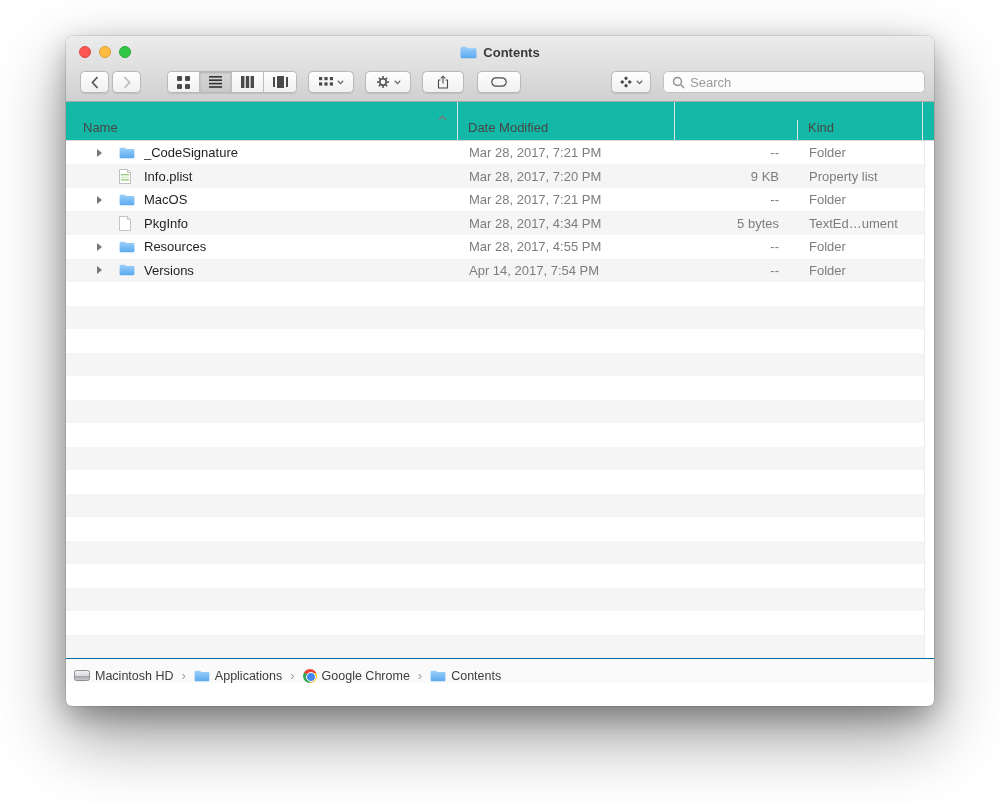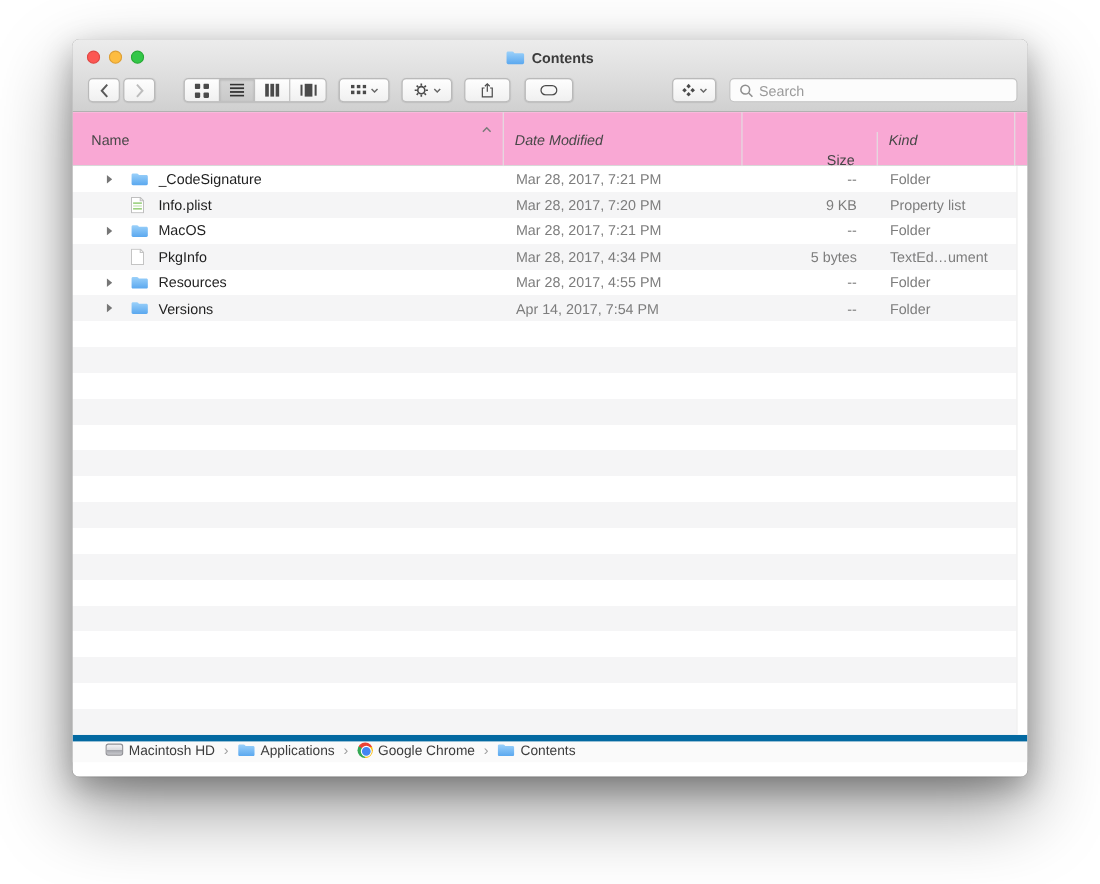--- a/index.html
+++ b/index.html
@@ -40,48 +40,48 @@
   .seg:last-child { border-right:none; }
   .seg.selected { background:linear-gradient(180deg,#d6d6d6,#c9c9c9); box-shadow:inset 0 1px 2px rgba(0,0,0,.18); }
   .spacer { flex:1; }
   .search { width:262px; height:22px; margin-left:12px; border:1px solid #c2c2c2; border-radius:4.5px;
             background:#fcfcfc; display:flex; align-items:center; padding:0 8px; gap:5px; }
   .search input { border:none; outline:none; background:transparent; font-size:13px; color:#333;
                   width:100%; font-family:inherit; cursor:text; }
   .search input::placeholder { color:#9b9b9b; }
 
   
-  .col-header { height:49px; background:#f9a8d4; border-bottom:1px solid #d8d8d8;
+  .col-header { height:39px; background:#14b8a6; border-bottom:1px solid #d8d8d8;
                 display:grid; grid-template-columns:392px 217px 123px 125px 1fr; align-items:center;
                 font-size:13px; color:#474747; }
   .ch { height:100%; display:flex; align-items:center; border-right:1px solid #e2e2e2; position:relative; }
   .ch-name { padding-left:17px; }
-  .ch-date, .ch-kind { padding-left:10px;font-style:italic; }
+  .ch-date, .ch-kind { padding-left:10px; }
   .ch-size { justify-content:flex-end; padding-right:20px;margin-top:36px; }
   .ch-gutter { border-right:none; }
   .sort { position:absolute; right:10px; top:13px; line-height:0; }
 
   
   .list-area { height:517px; position:relative; overflow:hidden;
                background:repeating-linear-gradient(to bottom,#ffffff 0px,#ffffff 23.5px,#f5f5f6 23.5px,#f5f5f6 47px); }
   .row { height:23.5px; display:grid; grid-template-columns:22px 25px minmax(0,1fr) 217px 123px 125px;
          padding-left:31px; padding-right:10px; align-items:center; font-size:13px; }
   .cell { overflow:hidden; white-space:nowrap; text-overflow:ellipsis; }
   .c-disclosure { display:flex; align-items:center; }
   .disclosure { width:0; height:0; border-top:4px solid transparent; border-bottom:4px solid transparent;
                 border-left:5.5px solid #767676; display:inline-block; }
   .c-icon { display:flex; align-items:center; line-height:0; }
   .c-name { color:#1f1f1f; }
   .c-date, .c-kind { color:#7d7d7d; padding-left:10px; }
   .c-size { color:#7d7d7d; text-align:right; padding-right:20px; }
   .scroll-gutter { position:absolute; top:0; right:0; bottom:0; width:10px; background:#ffffff; border-left:1px solid #ececec; }
 
   
-  .path-bar { height:25px; background:#fafafa; border-top:6px solid #0369a1;
-              display:flex; align-items:flex-start; padding-left:30px; font-size:12.5px; color:#3d3d3d; }
+  .path-bar { height:25px; background:#fafafa; border-top:1px solid #0369a1;
+              display:flex; align-items:flex-end; padding-left:8px; font-size:12.5px; color:#3d3d3d; }
   .path-item { display:inline-flex; align-items:center; gap:5px; }
   .path-sep { margin:0 8px; color:#9f9f9f; font-size:13px; }
   .path-item .p-icon { line-height:0; display:inline-flex; align-items:center; }
 
   
   .status-bar { height:30px; background:#f0f0f0; border-top:1px solid #d8d8d8; position:relative;
                 display:flex; align-items:center; justify-content:center;
                 font-size:12.5px; color:#707070; border-radius:0 0 6px 6px; }
   .status-icon { position:absolute; left:14px; top:9px; line-height:0; }
 

